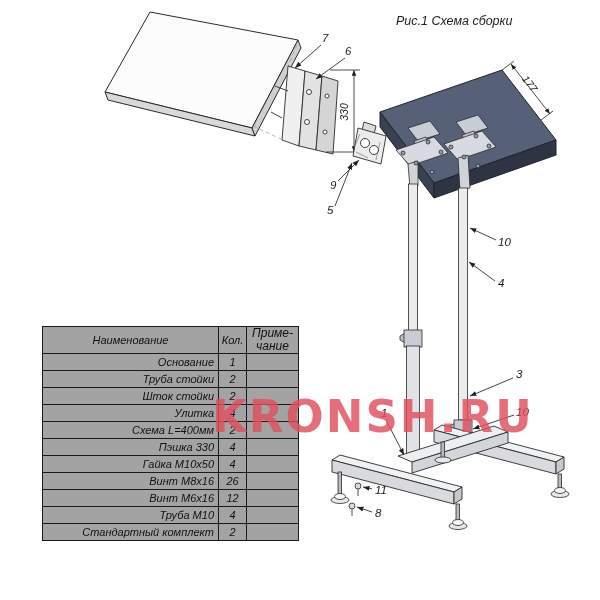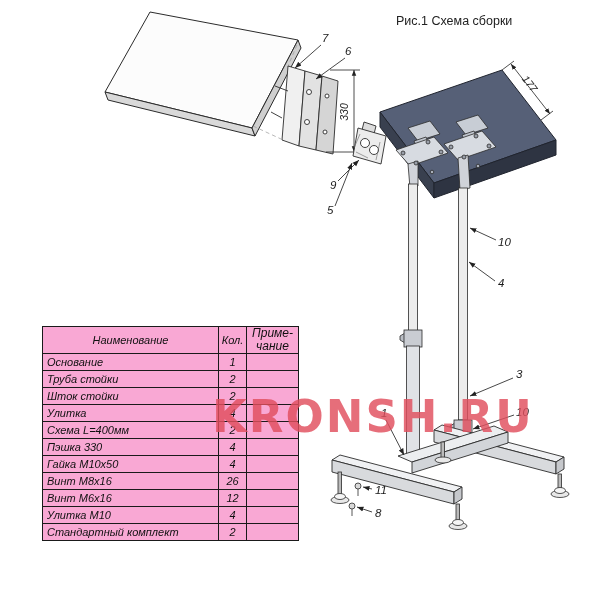--- a/index.html
+++ b/index.html
@@ -1,25 +1,25 @@
 <!DOCTYPE html>
 <html><head>
 <meta charset="utf-8">
 <style>
   * { margin:0; padding:0; box-sizing:border-box; }
   html,body { width:600px; height:600px; background:#fff; font-family:"Liberation Sans",sans-serif; }
   .canvas { position:relative; width:600px; height:600px; background:#ffffff; overflow:hidden; }
   .drawing { position:absolute; left:0; top:0; width:600px; height:600px; z-index:1; }
-  .fig-title { position:absolute; left:396px; top:14px; font-size:12.5px; color:#222; z-index:2; white-space:nowrap; }
+  .fig-title { position:absolute; left:396px; top:14px; font-style:italic; font-size:12.5px; color:#222; z-index:2; white-space:nowrap; }
   .watermark { position:absolute; left:212px; top:390px; font-family:"DejaVu Sans",sans-serif; font-weight:bold; font-size:45px; letter-spacing:2px; color:#e14f5e; opacity:0.82; z-index:6; white-space:nowrap; }
-  table.parts-table { position:absolute; left:42px; top:326px; border-collapse:collapse; background:#f9a8d4; z-index:3; table-layout:fixed; }
+  table.parts-table { position:absolute; left:42px; top:326px; border-collapse:collapse; background:#a3a3a3; z-index:3; table-layout:fixed; }
   .parts-table th, .parts-table td { border:1px solid #1a1a1a; font-style:italic; font-weight:normal; font-size:11px; color:#111; overflow:hidden; white-space:nowrap; }
   .parts-table th { text-align:center; height:26px; }
   .parts-table td { height:17px; }
-  .col-name { width:176px; text-align:left; padding:0 4px; }
+  .col-name { width:176px; text-align:right; padding:0 4px; }
   .col-qty  { width:28px;  text-align:center;margin-top:18px; }
   .col-note { width:52px;  text-align:center; }
   th.col-note { white-space:pre-line; font-size:12px; line-height:1.1;margin-top:20px; }
   svg text { font-family:"Liberation Sans",sans-serif; font-style:italic; fill:#1a1a1a; }
 </style>
 </head>
 <body>
 
 <div class="canvas">
 
@@ -246,21 +246,21 @@
       <td class="col-name">Винт М8х16</td>
       <td class="col-qty">26</td>
       <td class="col-note"></td>
     </tr>
         <tr>
       <td class="col-name">Винт М6х16</td>
       <td class="col-qty">12</td>
       <td class="col-note"></td>
     </tr>
         <tr>
-      <td class="col-name">Улитка М10</td>
+      <td class="col-name">Труба М10</td>
       <td class="col-qty">4</td>
       <td class="col-note"></td>
     </tr>
         <tr>
       <td class="col-name">Стандартный комплект</td>
       <td class="col-qty">2</td>
       <td class="col-note"></td>
     </tr>
       </tbody>
   </table>

